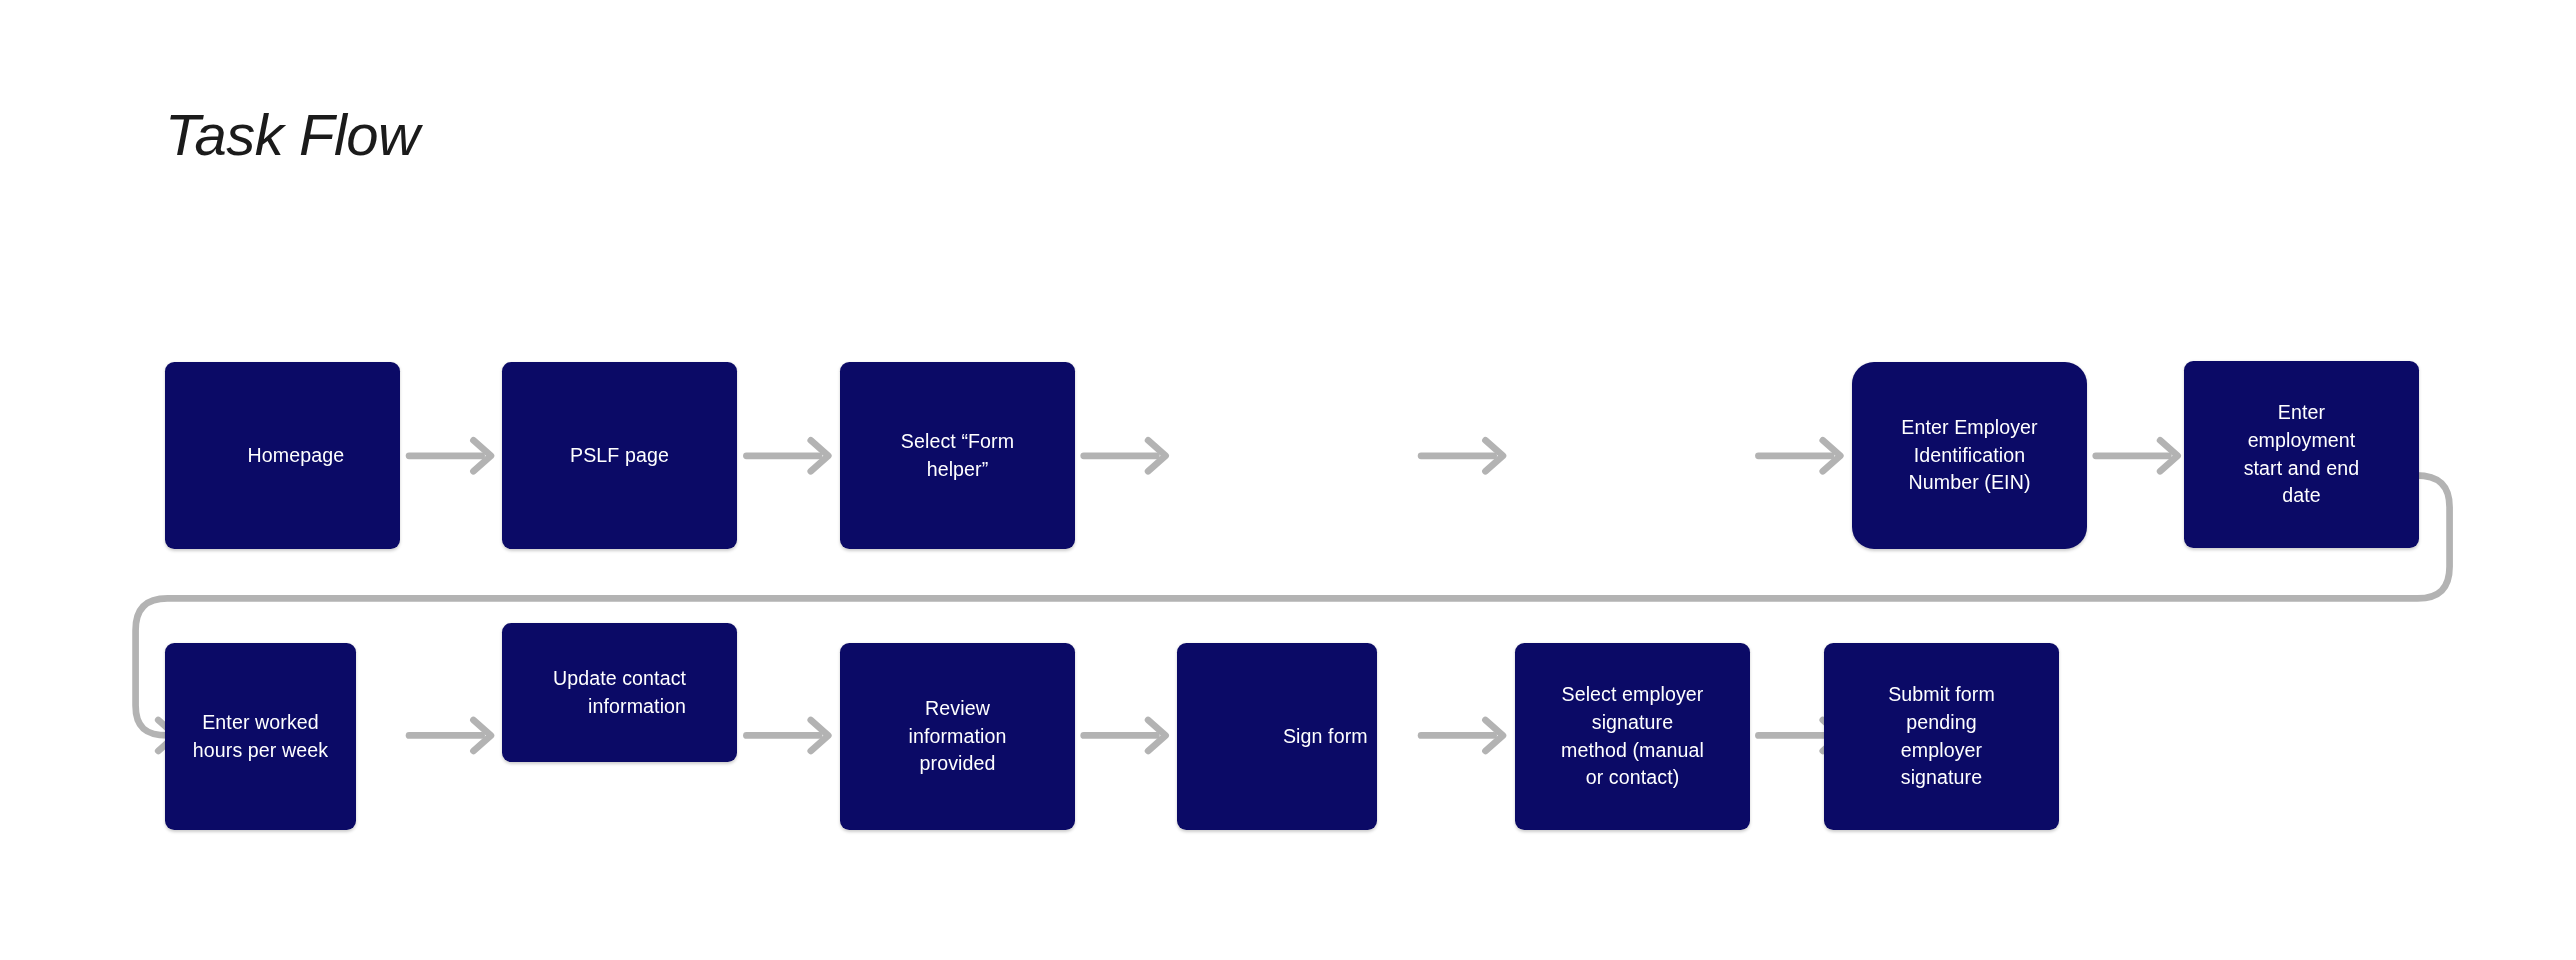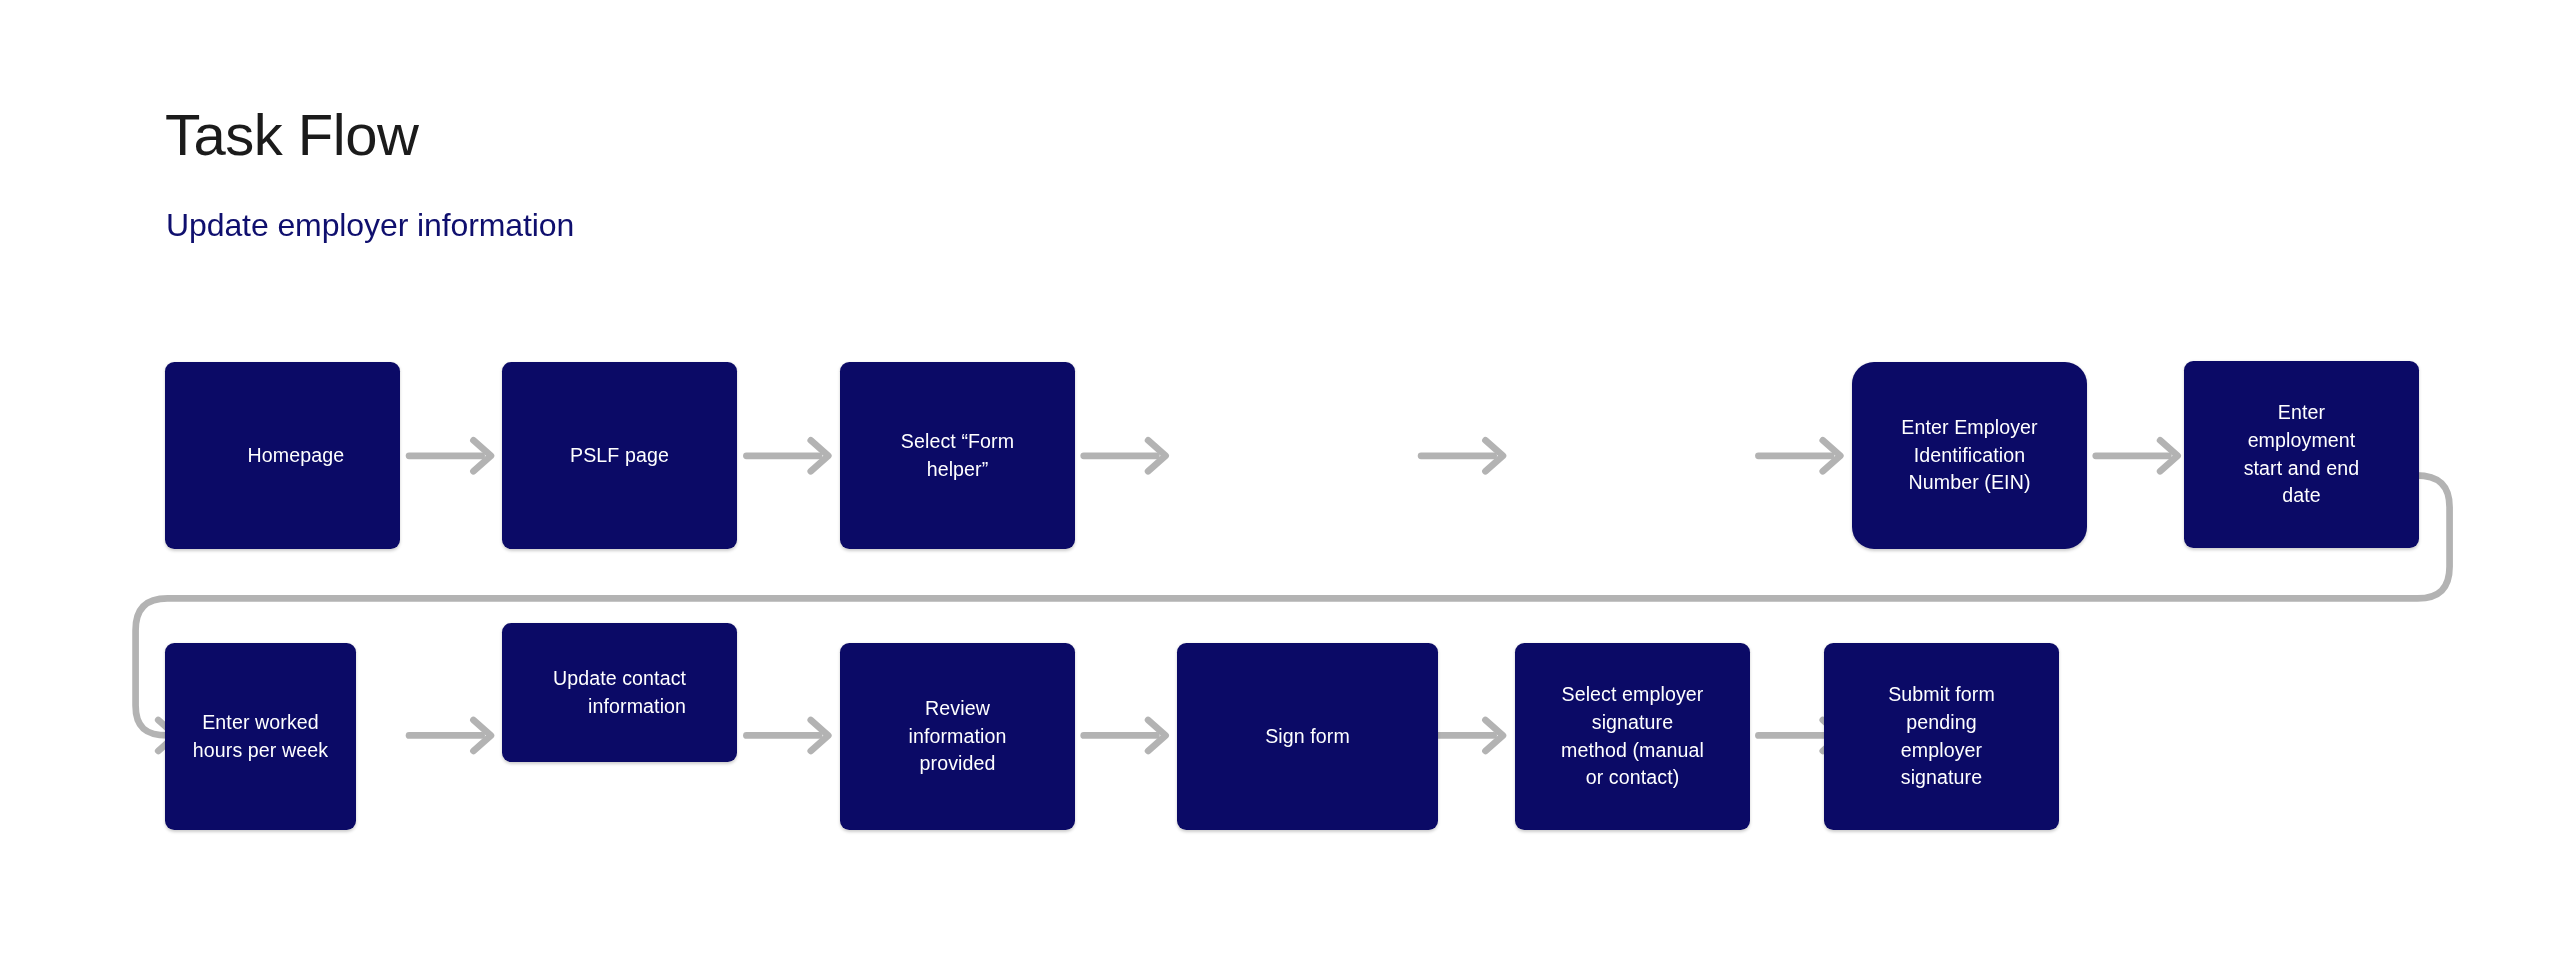--- a/index.html
+++ b/index.html
@@ -24,20 +24,21 @@
   #page-title {
     position: absolute;
     left: 165px;
     top: 103px;
     font-size: 58px;
     line-height: 1.12;
     font-weight: 400;
     color: #1b1b1b;
     letter-spacing: -0.5px;
     white-space: nowrap;
+    font-style: italic;
   }
   #page-subtitle {
     position: absolute;
     left: 166px;
     top: 206px;
     font-size: 32px;
     line-height: 1.2;
     font-weight: 400;
     color: #0f0f6e;
     letter-spacing: -0.1px;
@@ -75,21 +76,20 @@
     white-space: pre-line;
     display: block;
   }
 </style>
 </head>
 <body>
 
 <div id="canvas">
 
   <div id="page-title">Task Flow</div>
-  <div id="page-subtitle">Update employer information</div>
 
   <svg id="flow-svg" viewBox="0 0 5007 1864" width="2580" height="960" xmlns="http://www.w3.org/2000/svg">
     <defs>
       <g id="chev">
         <path d="M -34 -30 L 0 0 L -34 30" fill="none" stroke="#b3b3b3" stroke-width="13" stroke-linecap="round" stroke-linejoin="round"></path>
       </g>
     </defs>
 
     <g stroke="#b3b3b3" stroke-width="13" fill="none" stroke-linecap="round">
 
@@ -169,21 +169,21 @@
     <span class="node-label">Update contact
 information</span>
   </div>
 
   <div class="flow-node" style="left:840px; top:643px; width:235px; height:187px;">
     <span class="node-label">Review
 information
 provided</span>
   </div>
 
-  <div class="flow-node" style="left:1177px; top:643px; width:261px; height:187px;">
+  <div class="flow-node" style="left:1177px; top:643px; width:200px; height:187px;justify-content:flex-end;">
     <span class="node-label">Sign form</span>
   </div>
 
   <div class="flow-node" style="left:1515px; top:643px; width:235px; height:187px;">
     <span class="node-label">Select employer
 signature
 method (manual
 or contact)</span>
   </div>
 

